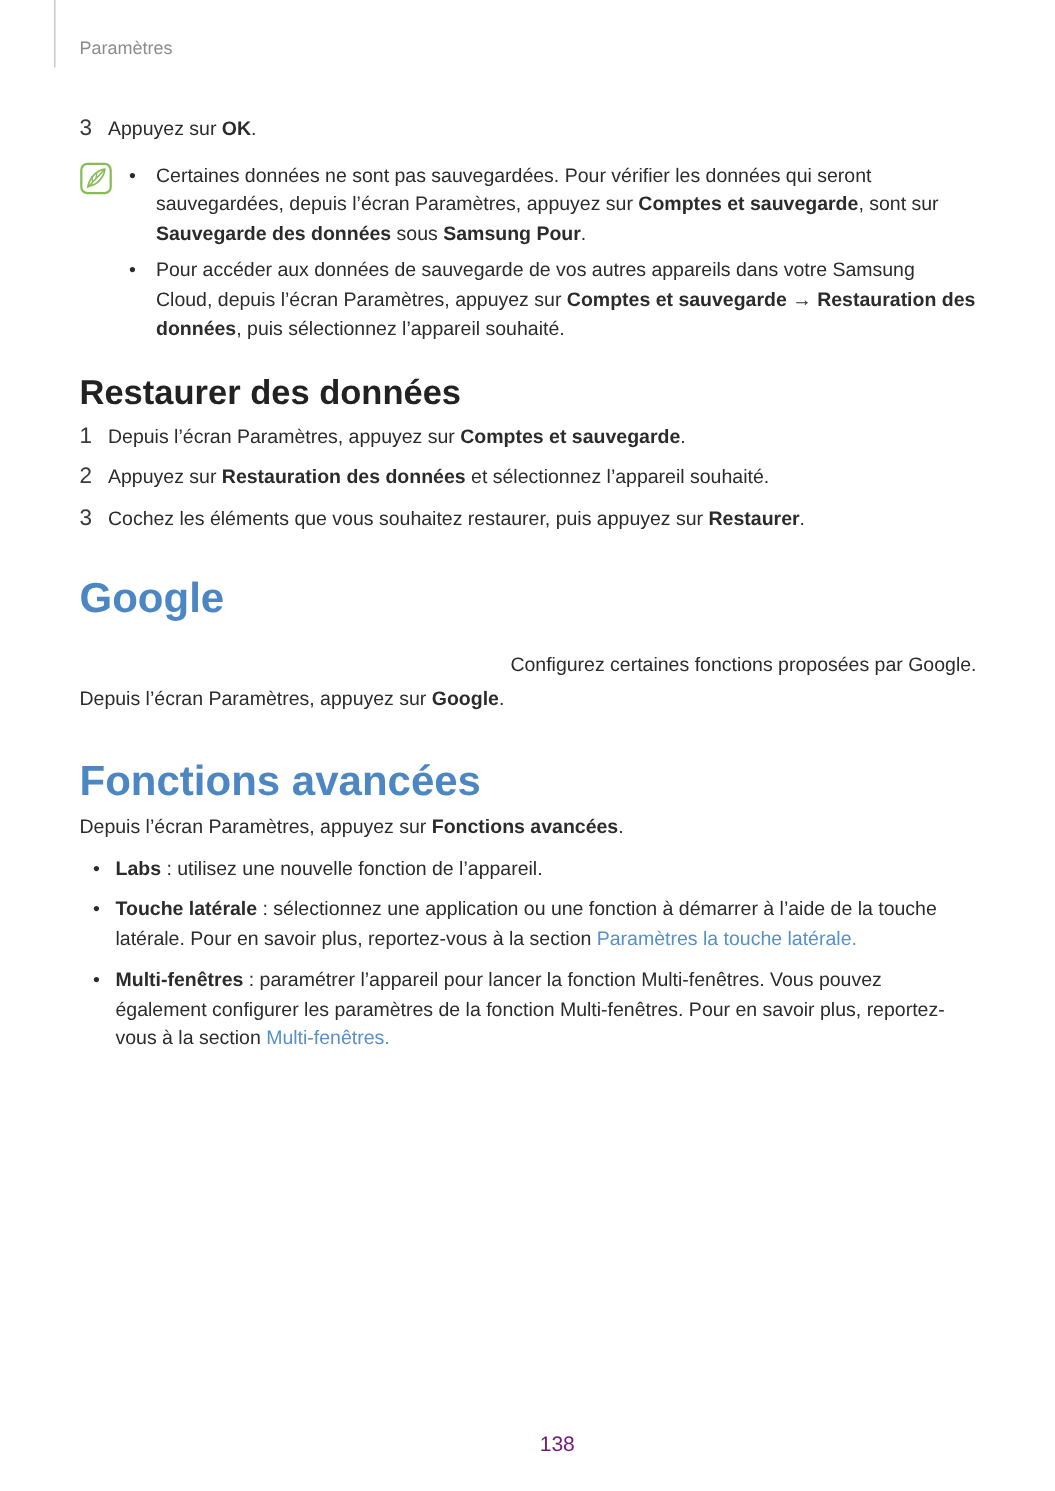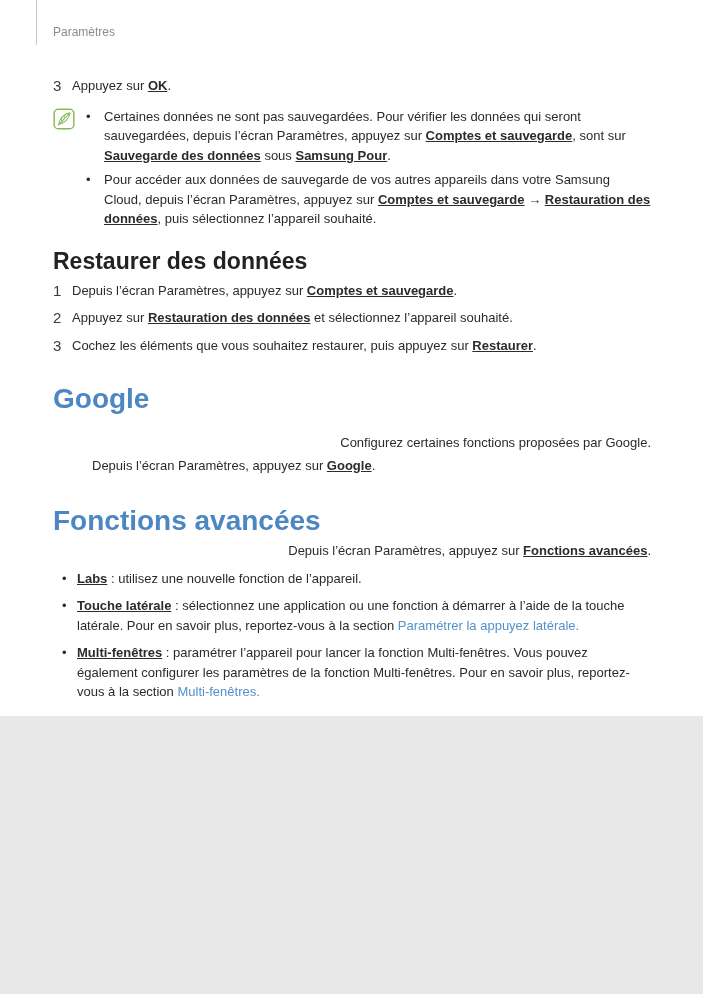--- a/index.html
+++ b/index.html
@@ -1,31 +1,31 @@
 <!DOCTYPE html>
 <html lang="fr" style="--heading-blue: #4d87c3; --link-blue: #5590cb; --rose: #a85c68;"><head>
 <meta charset="utf-8">
 <style>
   html,body{margin:0;padding:0;background:#e8e8e8;}
   .page{
     position:relative;
-    width:703px;height:716px;
+    width:703px;height:994px;
     background:#ffffff;
     font-family:"Liberation Sans","DejaVu Sans",sans-serif;
     color:#2b2b2b;
     font-size:13px;
     line-height:19.5px;
     overflow:hidden;
     margin:0 auto;
   }
   .runrule{position:absolute;left:36px;top:0;width:1px;height:45px;background:#c9c9c9;}
   .runtitle{position:absolute;left:53px;top:25px;font-size:12px;color:#8c8c8c;line-height:14px;}
   .content{position:absolute;left:53px;top:76px;width:598px;}
   p{margin:0;}
-  .seg-b{font-weight:bold;text-decoration:underline;}
+  .seg-b{font-weight:bold;}
   .seg-link{color:var(--link-blue,#5590cb);cursor:pointer;}
 
   .step{display:flex;align-items:flex-start;}
   .stepnum{width:19px;flex:0 0 19px;font-size:15px;line-height:19.5px;color:#3a3a3a;}
   .steptext{flex:1;}
 
   .note{display:flex;margin-top:11px;}
   .note-iconcol{width:33px;flex:0 0 33px;padding-top:1px;}
   .note-bullets{flex:1;}
   .nb{display:flex;align-items:flex-start;margin-bottom:5px;}
@@ -36,25 +36,25 @@
   h3.sec{margin:20px 0 0 0;font-size:23px;line-height:24px;font-weight:bold;color:#222222;}
   .intro-p{margin-top:9px;}
 
   .steps{margin-top:8px;}
   .steps .step{margin-bottom:8px;}
 
   h1.big{margin:0;font-size:28px;line-height:34px;font-weight:bold;color:var(--heading-blue,#4d87c3);letter-spacing:0;}
   h1.g{margin-top:27px;}
   h1.fa{margin-top:29px;}
   .p1{margin-top:17px;text-align:right;}
-  .p2{margin-top:3px;margin-left:39px;}
+  .p2{margin-top:3px;}
 
   h2.opt{margin:29px 0 0 0;font-size:20px;line-height:26px;font-weight:bold;color:var(--rose,#a85c68);}
   .opt-p1{margin-top:16px;}
-  .opt-p2{margin-top:3px;text-align:right;}
+  .opt-p2{margin-top:3px;}
 
   .optbullets{margin-top:6px;}
   .ob{display:flex;align-items:flex-start;margin-top:8px;margin-left:9px;}
   .ob .dot{width:15px;flex:0 0 15px;}
   .obtext{flex:1;}
 
   .footer{position:absolute;left:0;top:953px;width:100%;text-align:center;font-size:14px;color:#701a75;margin-left:20px;}
   .note-svg{display:block;}
 </style>
 </head>
@@ -118,21 +118,21 @@
     <h1 class="big fa">Fonctions avancées</h1>
     <p class="opt-p2"><span>Depuis l’écran Paramètres, appuyez sur </span><span class="seg-b">Fonctions avancées</span><span>.</span></p>
 
     <div class="optbullets">
       <div class="ob">
         <span class="dot">•</span>
         <span class="obtext"><span class="seg-b">Labs</span><span> : utilisez une nouvelle fonction de l’appareil.</span></span>
       </div>
       <div class="ob">
         <span class="dot">•</span>
-        <span class="obtext"><span class="seg-b">Touche latérale</span><span> : sélectionnez une application ou une fonction à démarrer à l’aide de la touche latérale. Pour en savoir plus, reportez-vous à la section </span><span class="seg-link">Paramétrer la appuyez latérale.</span></span>
+        <span class="obtext"><span class="seg-b">Touche latérale</span><span> : sélectionnez une application ou une fonction à démarrer à l’aide de la touche latérale. Pour en savoir plus, reportez-vous à la section </span><span class="seg-link">Paramètres la touche latérale.</span></span>
       </div>
       <div class="ob">
         <span class="dot">•</span>
         <span class="obtext"><span class="seg-b">Multi-fenêtres</span><span> : paramétrer l’appareil pour lancer la fonction Multi-fenêtres. Vous pouvez également configurer les paramètres de la fonction Multi-fenêtres. Pour en savoir plus, reportez-vous à la section </span><span class="seg-link">Multi-fenêtres.</span></span>
       </div>
     </div>
 
   </div>
 
   <div class="footer">138</div>

